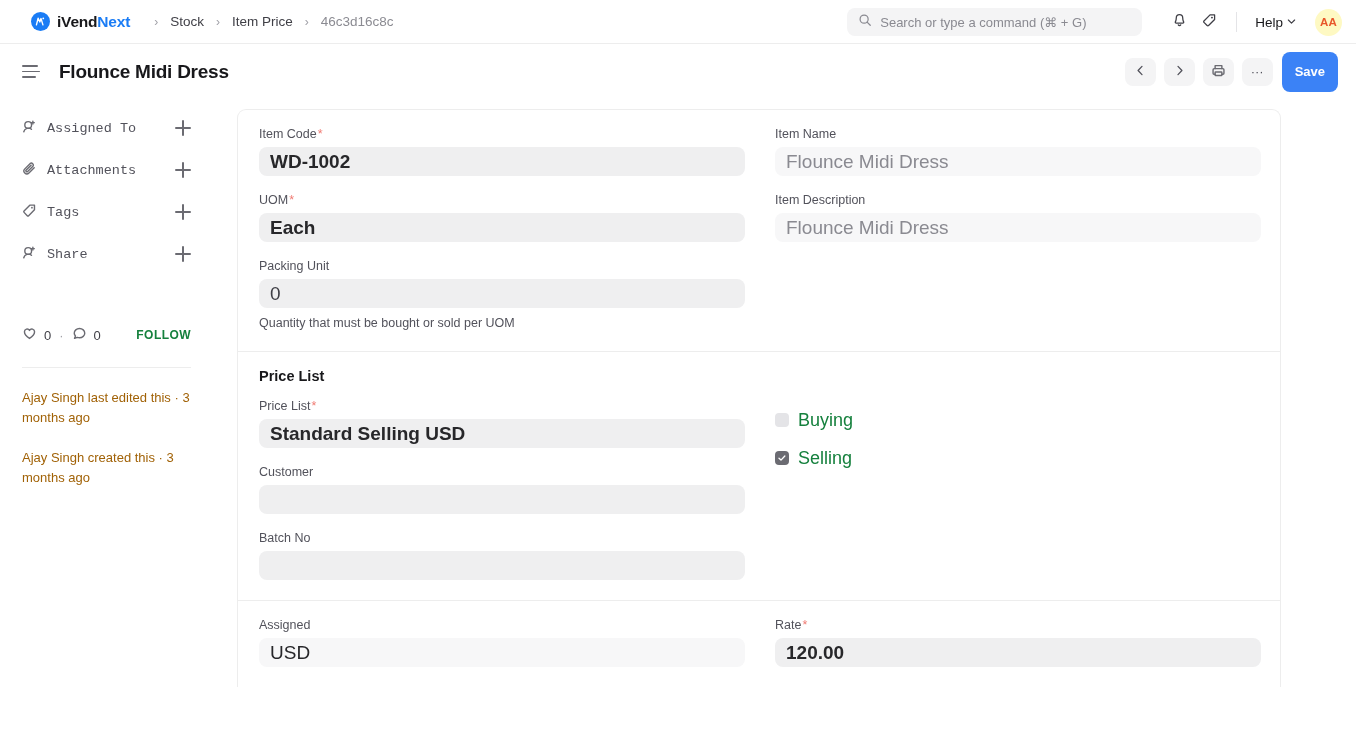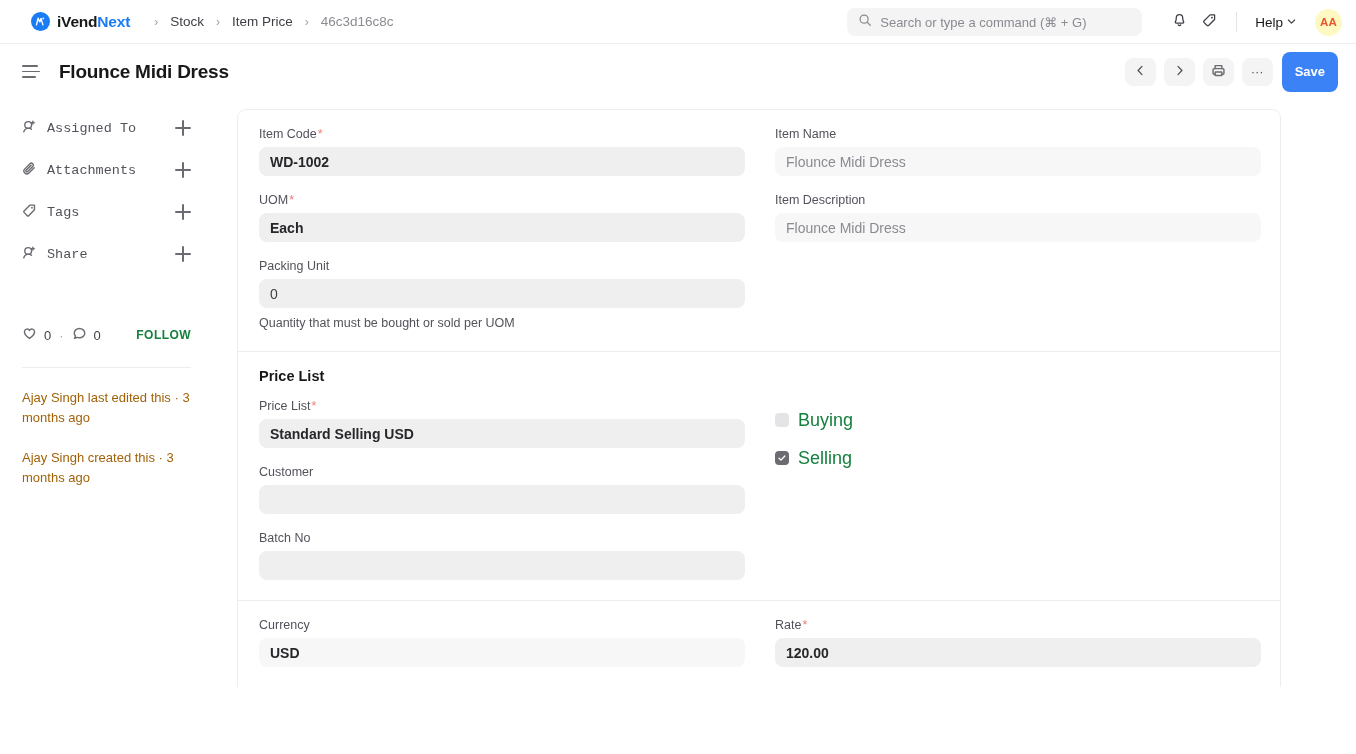--- a/index.html
+++ b/index.html
@@ -140,21 +140,21 @@
 
   .field { margin-bottom: 16px; }
   .field:last-child { margin-bottom: 0; }
   .flabel {
     font-size: 12.5px; color: #52525b; margin-bottom: 5px; display: block; line-height: 16px;
   }
   .req { color: #f07a72; font-size: 12.5px; margin-left: 1px; }
   .input {
     height: 29px; border-radius: 8px; background: #efeff0; border: none;
     display: flex; align-items: center; padding: 0 11px;
-    font-size: 14px; font-weight: 700; color: #27272a;
+    font-size: 19px; font-weight: 700; color: #27272a;
     width: 100%; font-family: inherit; cursor: text;
   }
   .input.plain { font-weight: 400; color: #3f3f46; }
   .input.readonly { background: #f7f7f8; color: #8a8a91; font-weight: 400; cursor: default; }
   .input.empty { background: #efeff0; }
   .help-text { font-size: 12.5px; color: #52525b; margin-top: 7px; line-height: 16px; }
 
   .checkrow { display: flex; align-items: center; gap: 9px; height: 20px; margin-bottom: 18px; cursor: pointer; }
   .cbox {
     width: 14px; height: 14px; border-radius: 4px; background: #e4e4e7;
@@ -420,22 +420,22 @@
                 <span class="ctext">Selling</span>
               </div>
             </div>
           </div>
         </div>
 
         <div class="section">
           <div class="grid2">
             <div class="col">
               <div class="field">
-                <span class="flabel">Currency</span>
-                <div class="input readonly" style="font-weight:700;color:#27272a;">USD</div>
+                <span class="flabel">Assigned</span>
+                <div class="input readonly" style="font-weight:400;color:#27272a;">USD</div>
               </div>
             </div>
             <div class="col">
               <div class="field">
                 <span class="flabel"><span>Rate</span><span class="req">*</span></span>
                 <div class="input">120.00</div>
               </div>
             </div>
           </div>
         </div>

